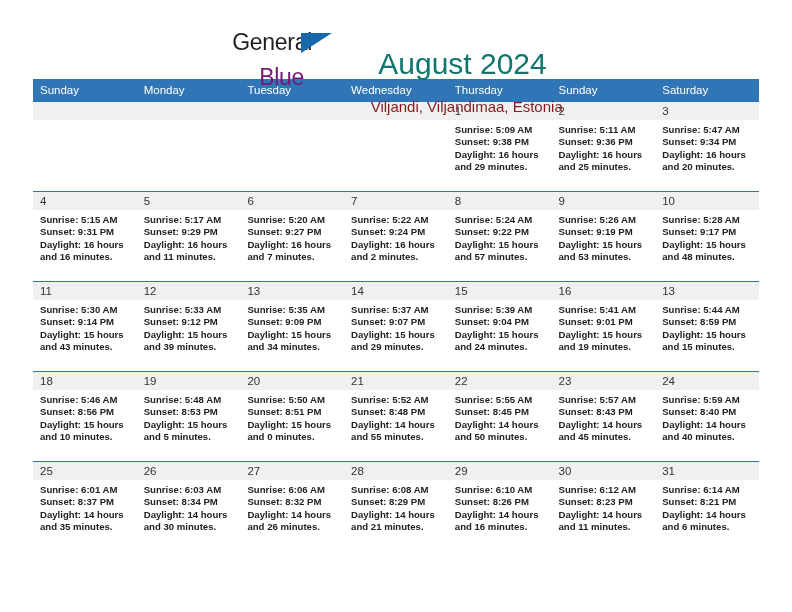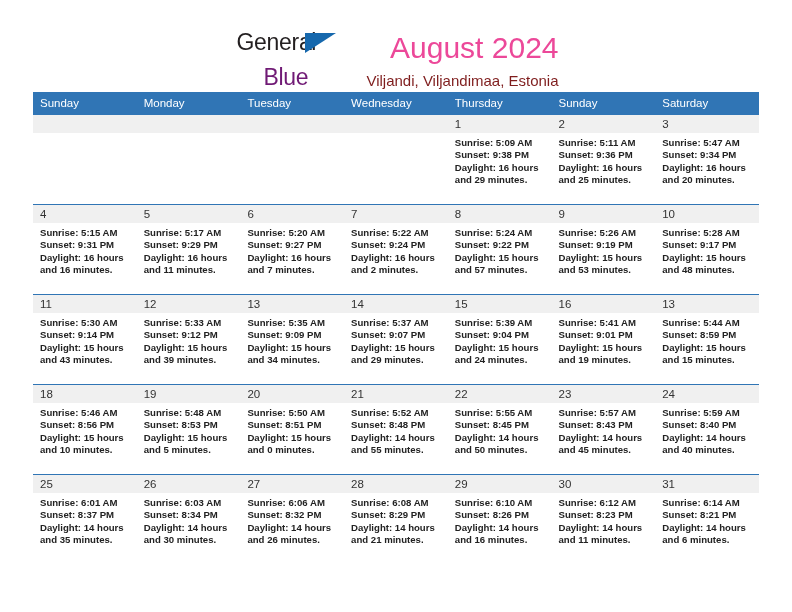--- a/index.html
+++ b/index.html
@@ -61,39 +61,39 @@
     height: 0;
     border-left: 31px solid #1668ad;
     border-bottom: 20px solid transparent;
   }
   .titles {
     text-align: right;
     padding-top: 0px;
   }
   .cal-title {
     font-size: 30px;
-    color: #ec4899;
+    color: #0f766e;
     line-height: 34px;
     font-weight: normal;
-    margin: 0;
+    margin: 16px;
   }
   .cal-sub {
     font-size: 15px;
     color: #7f1d1d;
     line-height: 20px;
     margin: 6px 0 0 0;
     font-weight: normal;
   }
 
   
   .calendar {
     width: 726px;
     border-collapse: collapse;
     table-layout: fixed;
-    margin-top: 18px;
+    margin-top: 5px;
   }
   .calendar th {
     background: #3075b5;
     color: #ffffff;
     font-size: 11.5px;
     font-weight: normal;
     text-align: left;
     padding: 5px 0 5px 7px;
     height: 20px;
     box-sizing: border-box;

